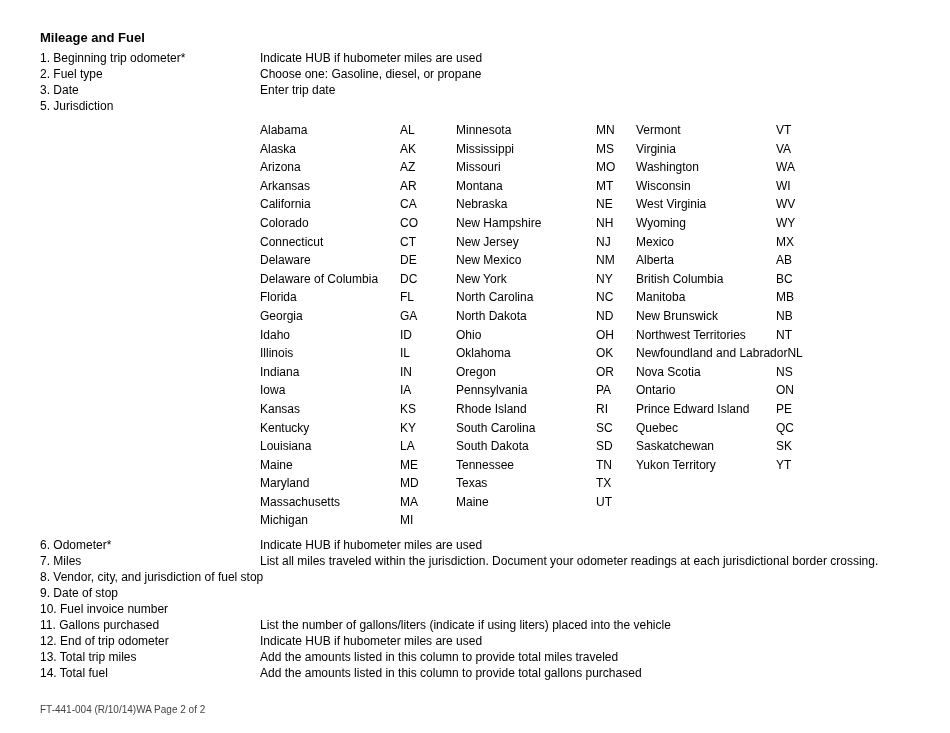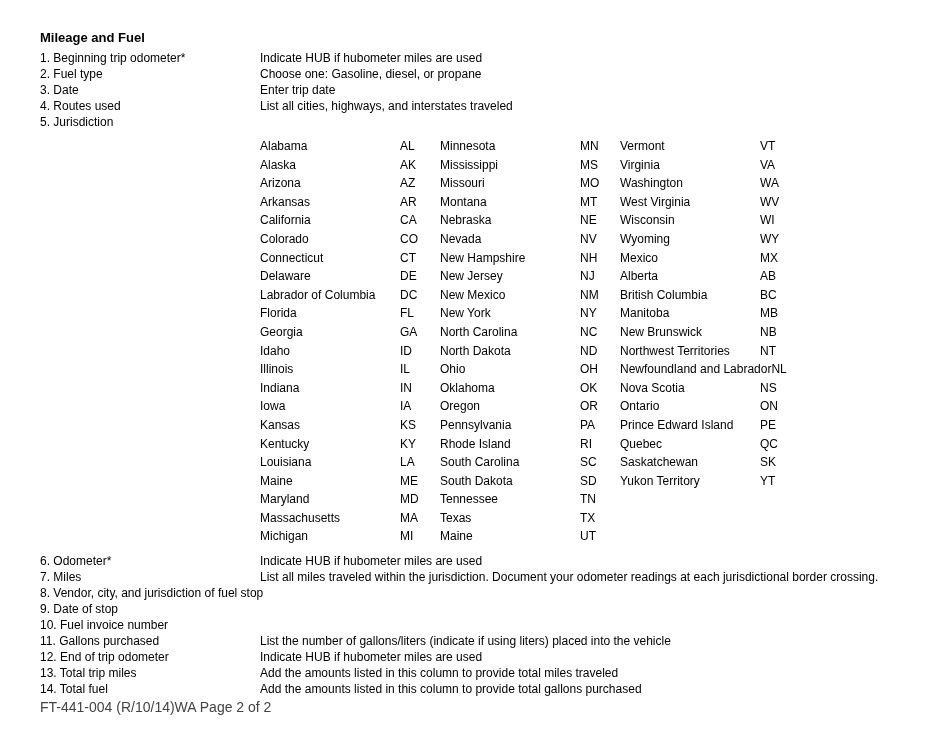--- a/index.html
+++ b/index.html
@@ -42,20 +42,21 @@
     }
     .states-table {
       display: flex;
       gap: 0;
     }
     .states-col {
       min-width: 180px;
     }
     .states-col2 {
       min-width: 180px;
+      margin-left: 16px;
     }
     .states-col3 {
       min-width: 220px;
     }
     .state-row {
       display: flex;
       gap: 0;
       line-height: 1.55;
     }
     .state-name {
@@ -67,21 +68,21 @@
     .bottom-instructions {
       margin-top: 8px;
       display: flex;
       flex-direction: column;
       gap: 2px;
     }
     .footer {
       position: fixed;
       bottom: 18px;
       left: 40px;
-      font-size: 14px;
+      font-size: 10px;
       color: #444;
     }
   </style>
 </head>
 <body>
 
 <div class="title">Mileage and Fuel</div>
 
 <div class="instructions-section">
 
@@ -89,24 +90,20 @@
       <span class="inst-num">1. Beginning trip odometer*</span>
       <span class="inst-desc">Indicate HUB if hubometer miles are used</span>
     </div>
     <div class="instruction-row">
       <span class="inst-num">2. Fuel type</span>
       <span class="inst-desc">Choose one: Gasoline, diesel, or propane</span>
     </div>
     <div class="instruction-row">
       <span class="inst-num">3. Date</span>
       <span class="inst-desc">Enter trip date</span>
-    </div>
-    <div class="instruction-row">
-      <span class="inst-num">4. Routes used</span>
-      <span class="inst-desc">List all cities, highways, and interstates traveled</span>
     </div>
     <div class="instruction-row">
       <span class="inst-num">5. Jurisdiction</span>
     </div>
   </div>
 <div class="jurisdiction-block">
   <div class="states-table">
     <div class="states-col" id="col1">
         <div class="state-row">
           <span class="state-name">Alabama</span>
@@ -134,21 +131,21 @@
         </div>
         <div class="state-row">
           <span class="state-name">Connecticut</span>
           <span class="state-abbr">CT</span>
         </div>
         <div class="state-row">
           <span class="state-name">Delaware</span>
           <span class="state-abbr">DE</span>
         </div>
         <div class="state-row">
-          <span class="state-name">Labrador of Columbia</span>
+          <span class="state-name">Delaware of Columbia</span>
           <span class="state-abbr">DC</span>
         </div>
         <div class="state-row">
           <span class="state-name">Florida</span>
           <span class="state-abbr">FL</span>
         </div>
         <div class="state-row">
           <span class="state-name">Georgia</span>
           <span class="state-abbr">GA</span>
         </div>
@@ -212,24 +209,20 @@
         </div>
         <div class="state-row">
           <span class="state-name">Montana</span>
           <span class="state-abbr">MT</span>
         </div>
         <div class="state-row">
           <span class="state-name">Nebraska</span>
           <span class="state-abbr">NE</span>
         </div>
         <div class="state-row">
-          <span class="state-name">Nevada</span>
-          <span class="state-abbr">NV</span>
-        </div>
-        <div class="state-row">
           <span class="state-name">New Hampshire</span>
           <span class="state-abbr">NH</span>
         </div>
         <div class="state-row">
           <span class="state-name">New Jersey</span>
           <span class="state-abbr">NJ</span>
         </div>
         <div class="state-row">
           <span class="state-name">New Mexico</span>
           <span class="state-abbr">NM</span>
@@ -294,26 +287,26 @@
         </div>
         <div class="state-row">
           <span class="state-name">Virginia</span>
           <span class="state-abbr">VA</span>
         </div>
         <div class="state-row">
           <span class="state-name">Washington</span>
           <span class="state-abbr">WA</span>
         </div>
         <div class="state-row">
+          <span class="state-name">Wisconsin</span>
+          <span class="state-abbr">WI</span>
+        </div>
+        <div class="state-row">
           <span class="state-name">West Virginia</span>
           <span class="state-abbr">WV</span>
-        </div>
-        <div class="state-row">
-          <span class="state-name">Wisconsin</span>
-          <span class="state-abbr">WI</span>
         </div>
         <div class="state-row">
           <span class="state-name">Wyoming</span>
           <span class="state-abbr">WY</span>
         </div>
         <div class="state-row">
           <span class="state-name"></span>
           <span class="state-abbr"></span>
         </div>
         <div class="state-row">

